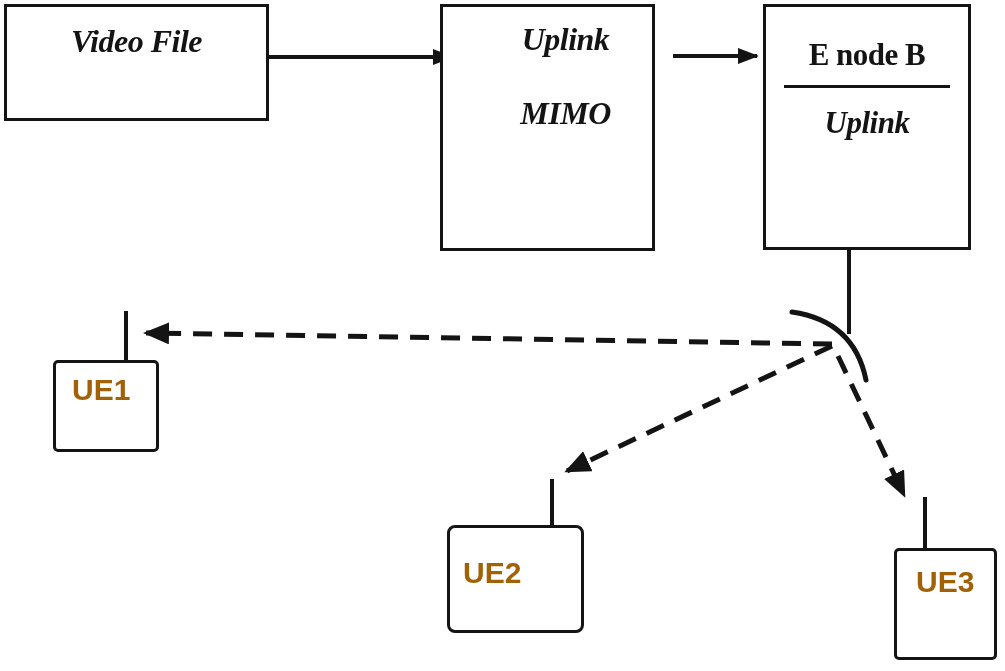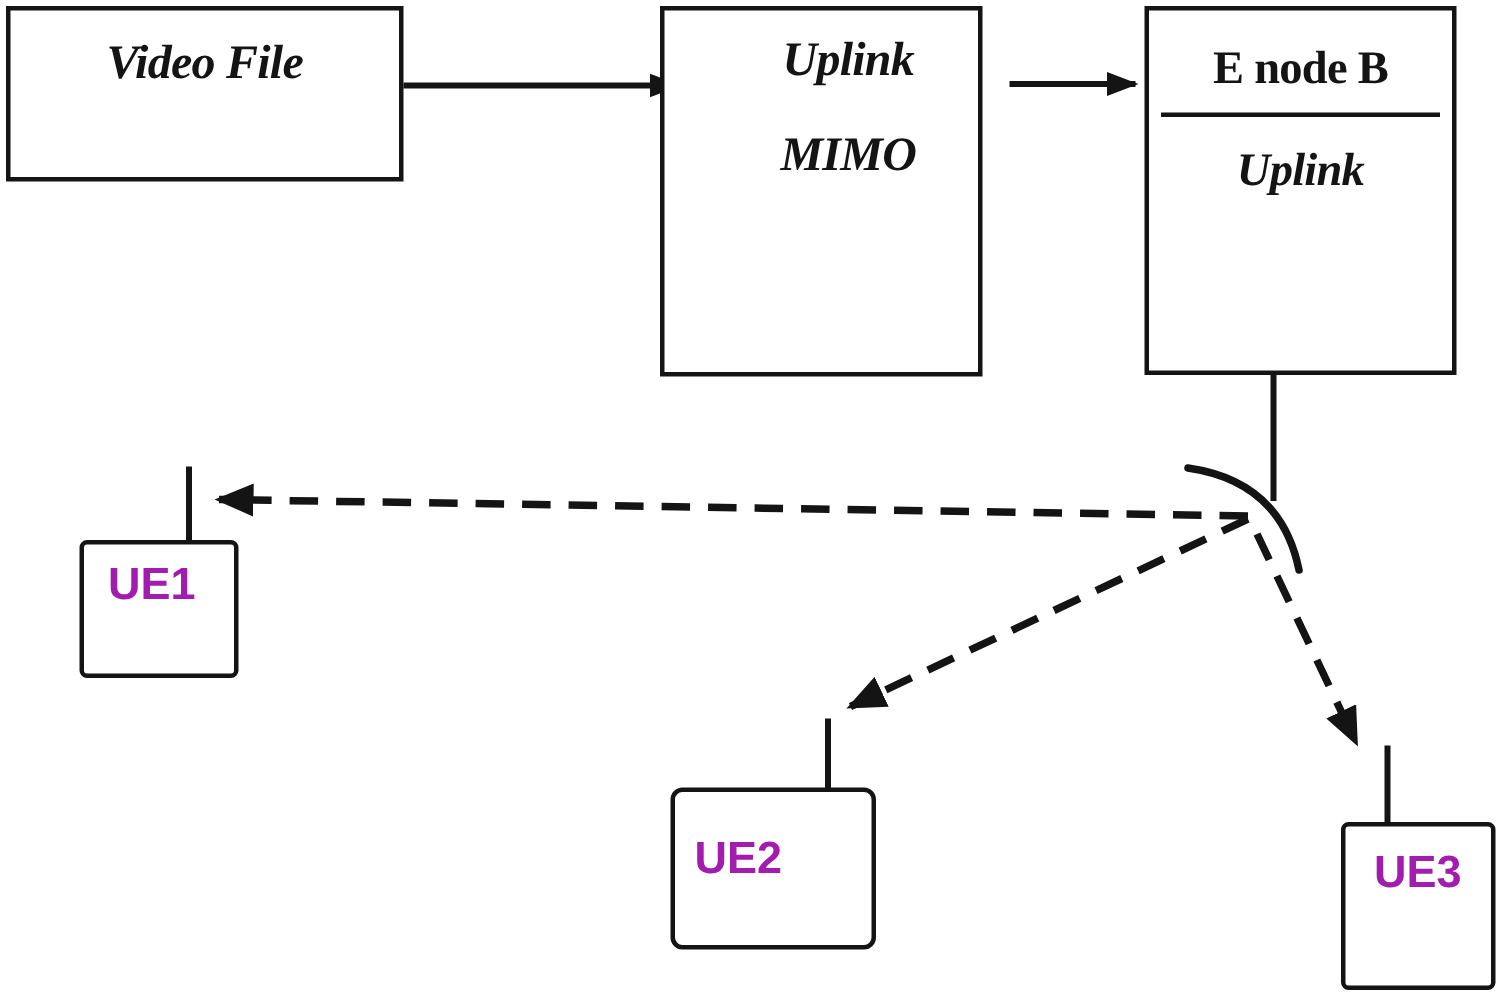--- a/index.html
+++ b/index.html
@@ -30,41 +30,41 @@
     font-size: 32px;
     letter-spacing: -0.5px;
     line-height: 46px;
     white-space: nowrap;
     font-style: italic;
   }
   
   #box-video   { left: 4px;   top: 4px; width: 265px; height: 117px; padding-top: 11px; }
   #box-uplink  { left: 440px; top: 4px; width: 215px; height: 247px; padding-left: 36px; }
   #box-uplink .line-1 { margin-top: 10px; line-height: 44px; }
-  #box-uplink .line-2 { margin-top: 19px; line-height: 44px; }
-  #box-enodeb  { left: 763px; top: 4px; width: 208px; height: 246px; padding: 8px; }
+  #box-uplink .line-2 { margin-top: 30px; line-height: 44px; }
+  #box-enodeb  { left: 763px; top: 4px; width: 208px; height: 246px; padding: 18px; }
   .enodeb-header {
     height: 63px;
     box-sizing: border-box;
     border-bottom: 3px solid #141414;
     display: flex; align-items: center; justify-content: center;
     font-size: 31px; letter-spacing: -0.5px;
   }
   .enodeb-body { padding-top: 12px; }
   .enodeb-body .serif-line { font-size: 31px; line-height: 45px; }
   
   #box-ue1 { left: 53px;  top: 360px; width: 106px; height: 92px;  border-radius: 5px; }
   #box-ue2 { left: 447px; top: 525px; width: 137px; height: 108px; border-radius: 8px; }
   #box-ue3 { left: 894px; top: 548px; width: 103px; height: 112px; border-radius: 5px; }
   .ue-label {
     position: absolute;
     font-family: "Liberation Sans", sans-serif;
     font-weight: 700;
     font-size: 30px;
-    color: #a21caf;
+    color: #a16207;
     white-space: nowrap;
   }
   #box-ue1 .ue-label { left: 16px; top: 10px; }
   #box-ue2 .ue-label { left: 13px; top: 16px; margin-top: 12px; }
   #box-ue3 .ue-label { left: 19px; top: 14px; }
 </style>
 </head>
 <body>
 
 <div class="stage">

